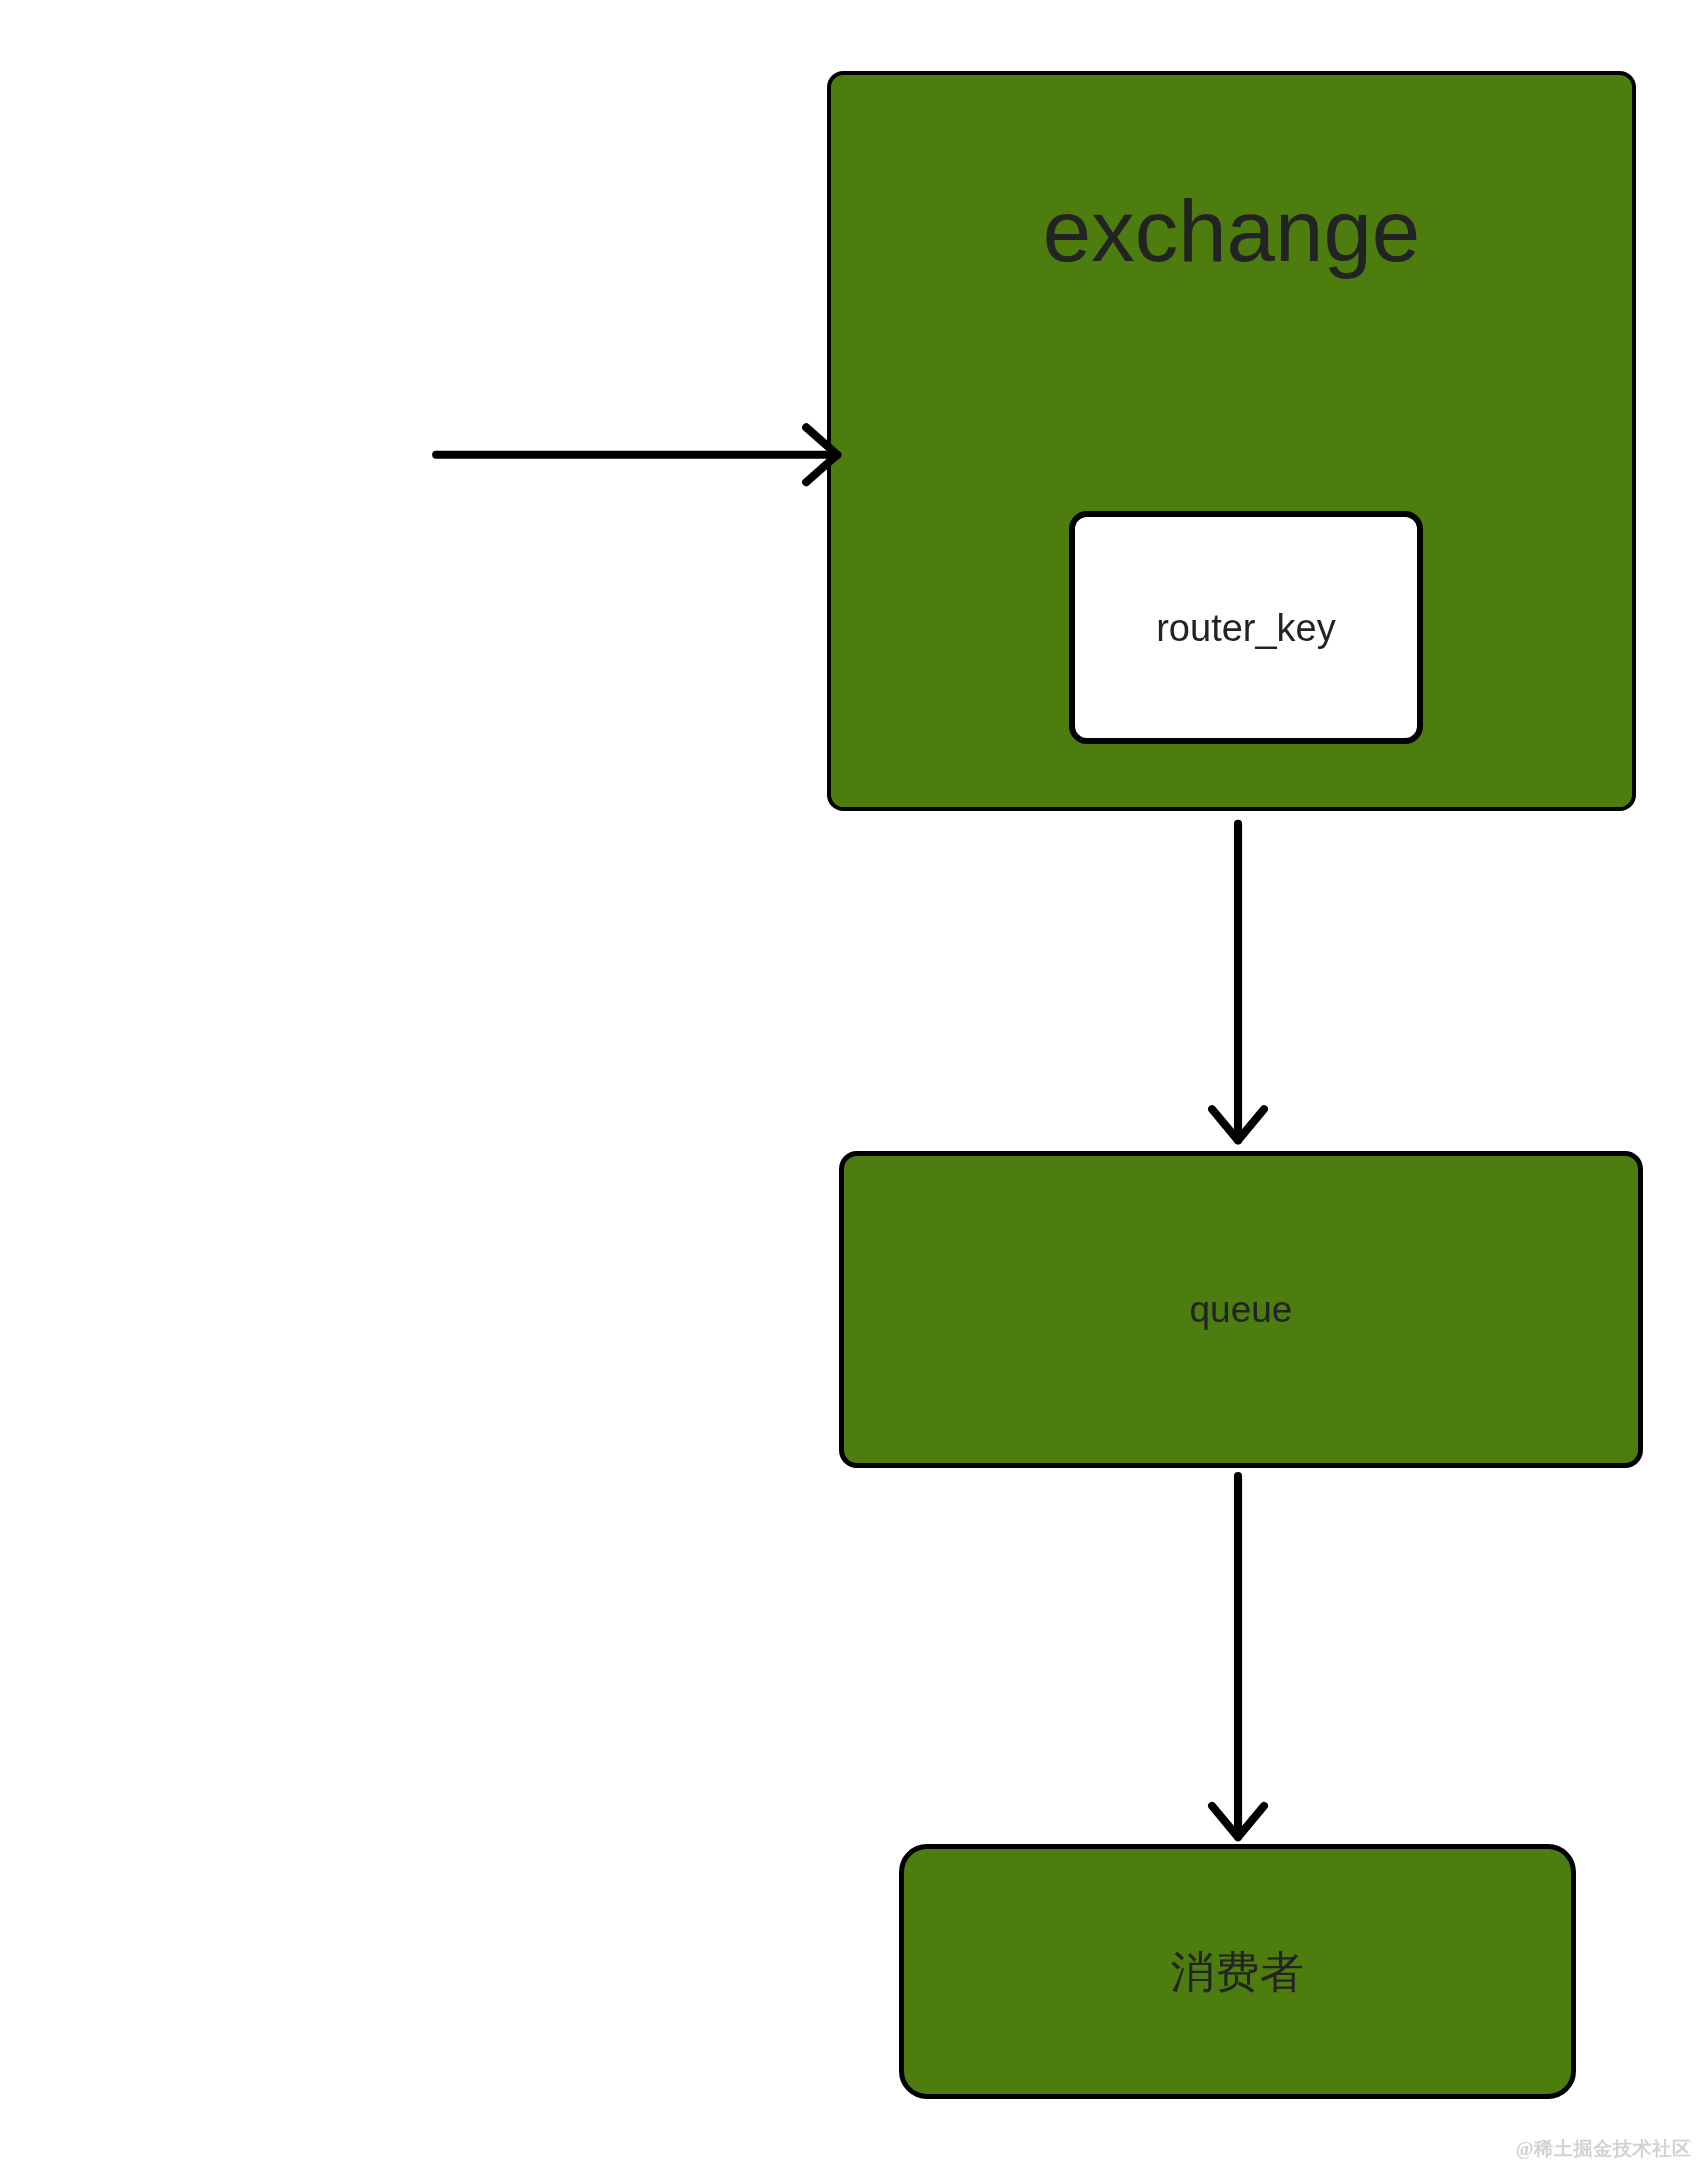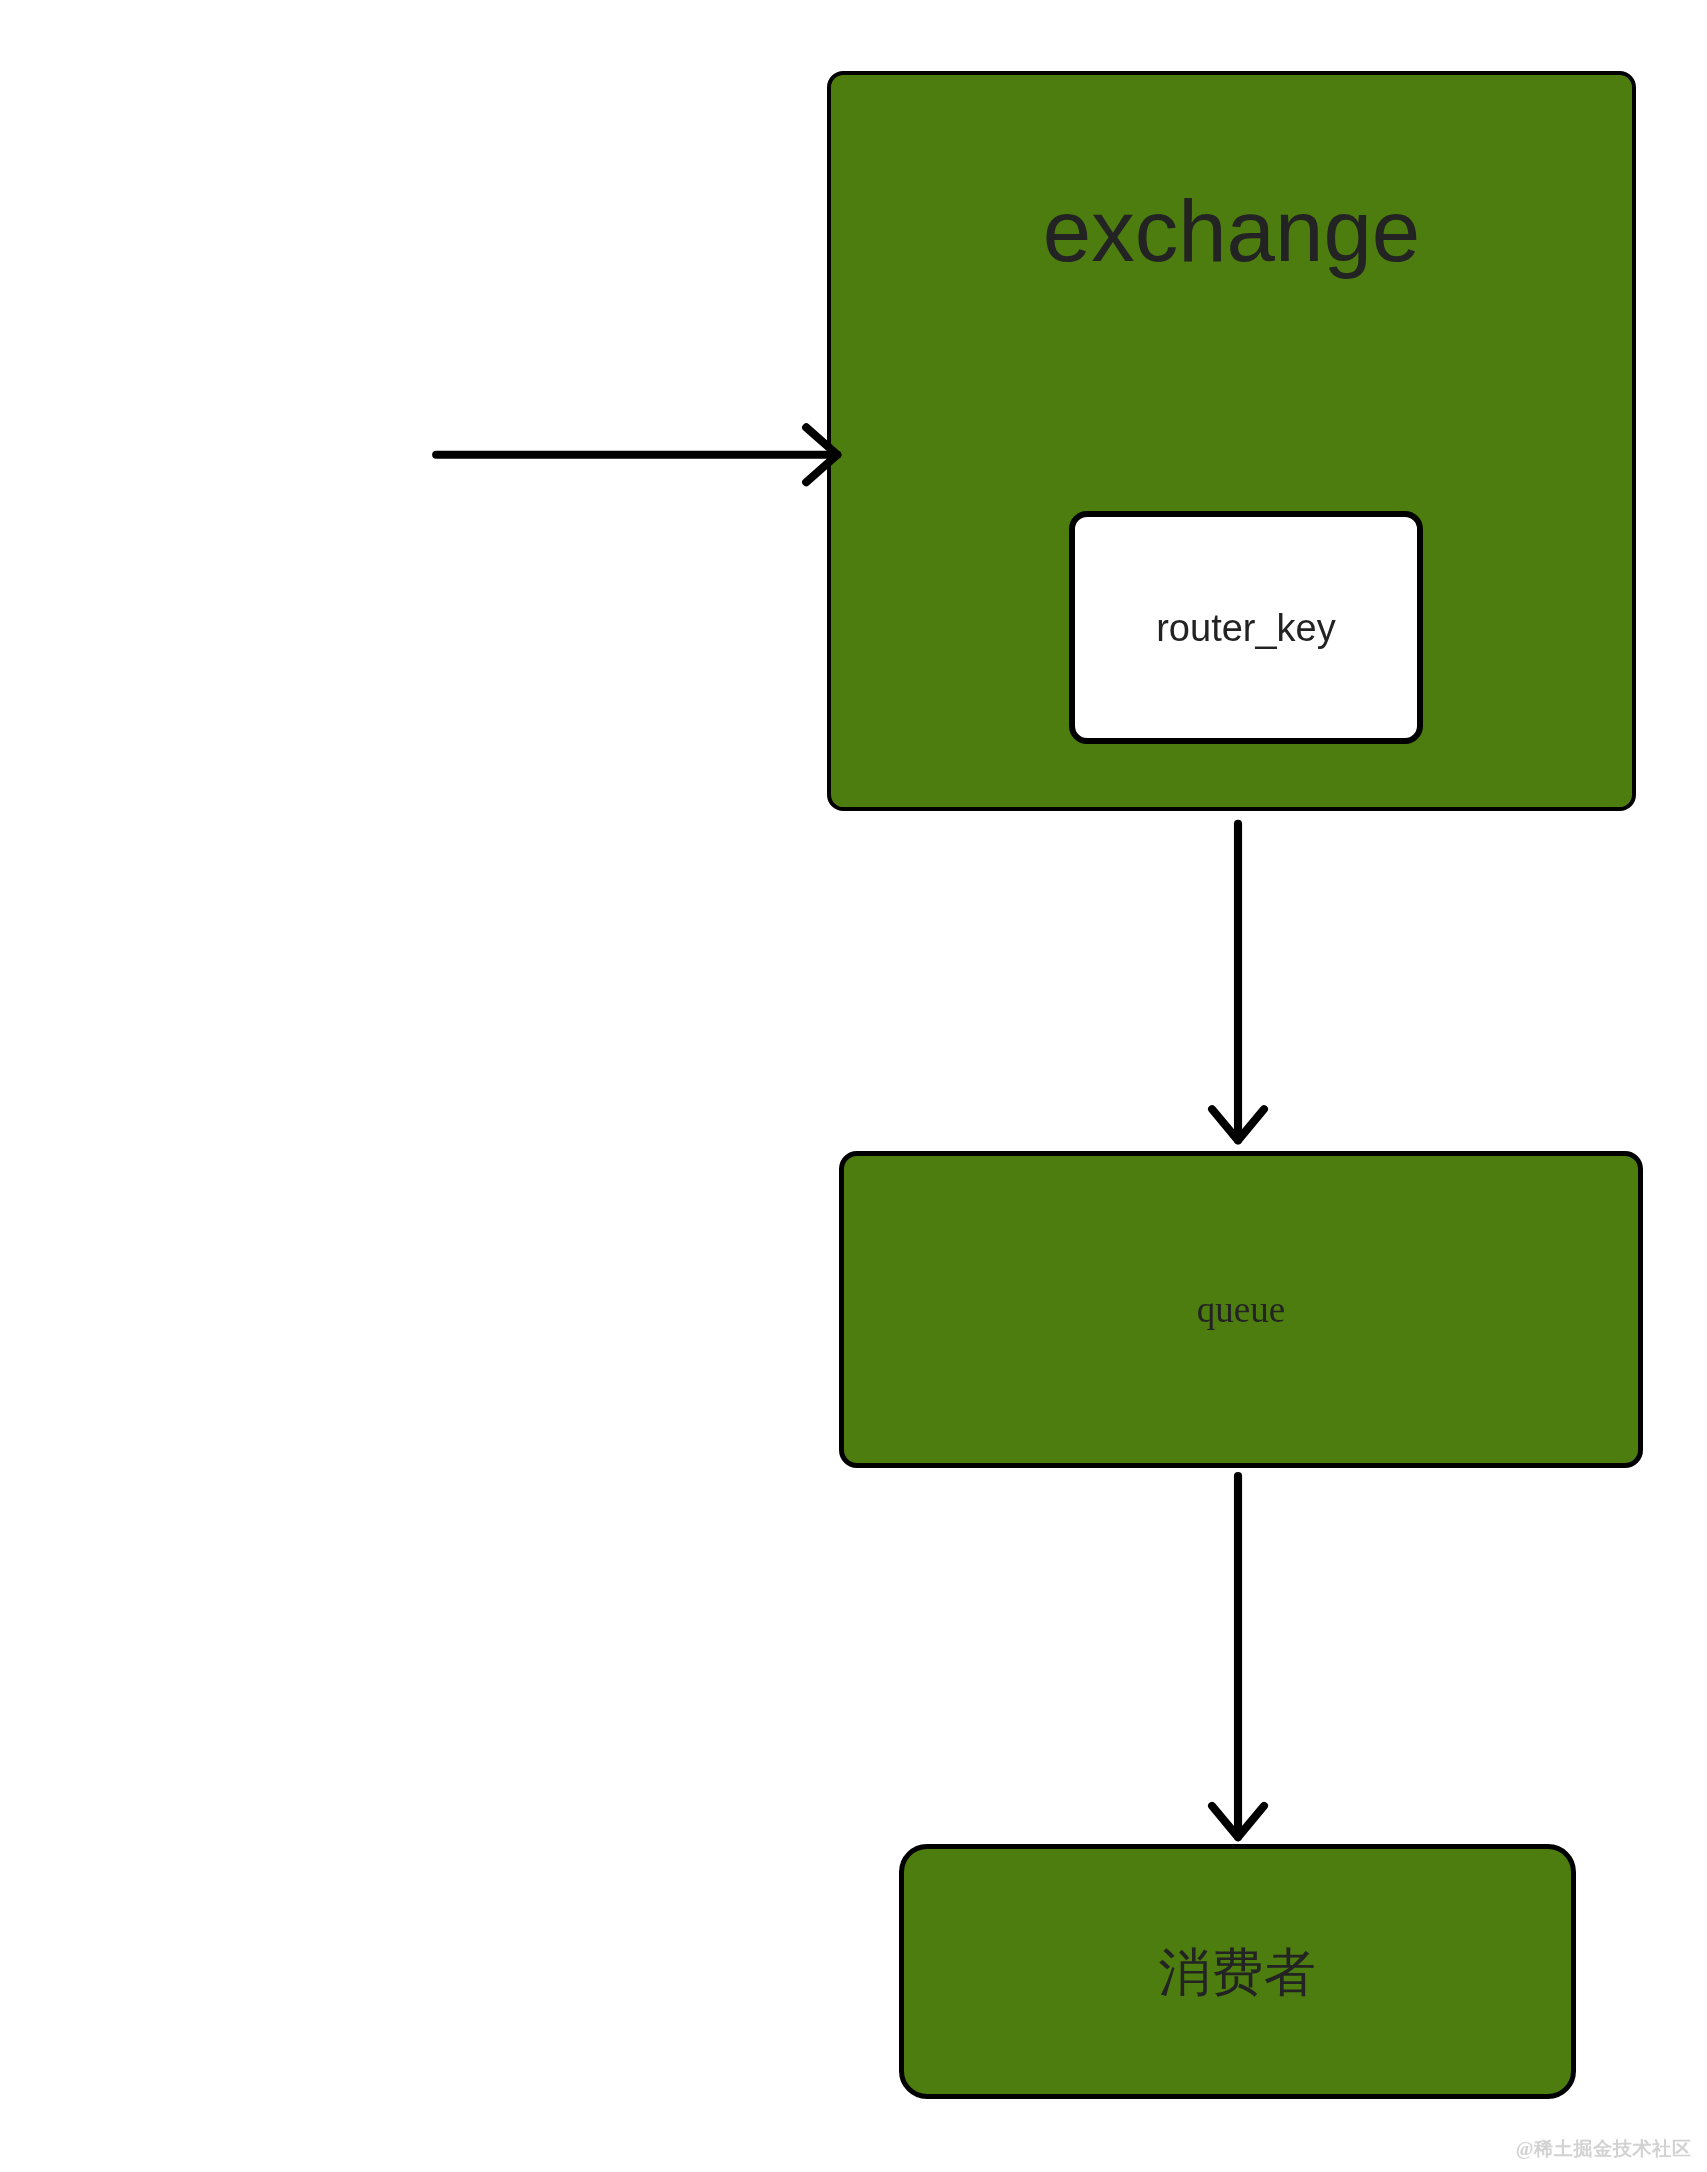--- a/index.html
+++ b/index.html
@@ -87,32 +87,32 @@
 
   
   #queue {
     left: 839px;
     top: 1151px;
     width: 804px;
     height: 317px;
     border-width: 5.2px;
     border-radius: 18px;
   }
-  #queue .node-label { font-size: 37px; font-family: Liberation Serif, serif; }
+  #queue .node-label { font-size: 37px; }
 
   
   #consumer {
     left: 899px;
     top: 1844px;
     width: 677px;
     height: 255px;
     border-width: 5.2px;
     border-radius: 28px;
   }
-  #consumer .node-label { font-size: 52px; letter-spacing: 0.7px; text-align: center; }
+  #consumer .node-label { font-size: 44px; letter-spacing: 0.7px; text-align: center; }
 
   
   .edge { position: absolute; }
   #edge-producer-exchange { left: 414px;  top: 414px;  width: 444px; height: 89px; }
   #edge-exchange-queue    { left: 1184px; top: 806px; width: 111px; height: 355px; }
   #edge-queue-consumer    { left: 1184px; top: 1458px; width: 111px; height: 400px; }
 
   
   #watermark {
     position: absolute;

